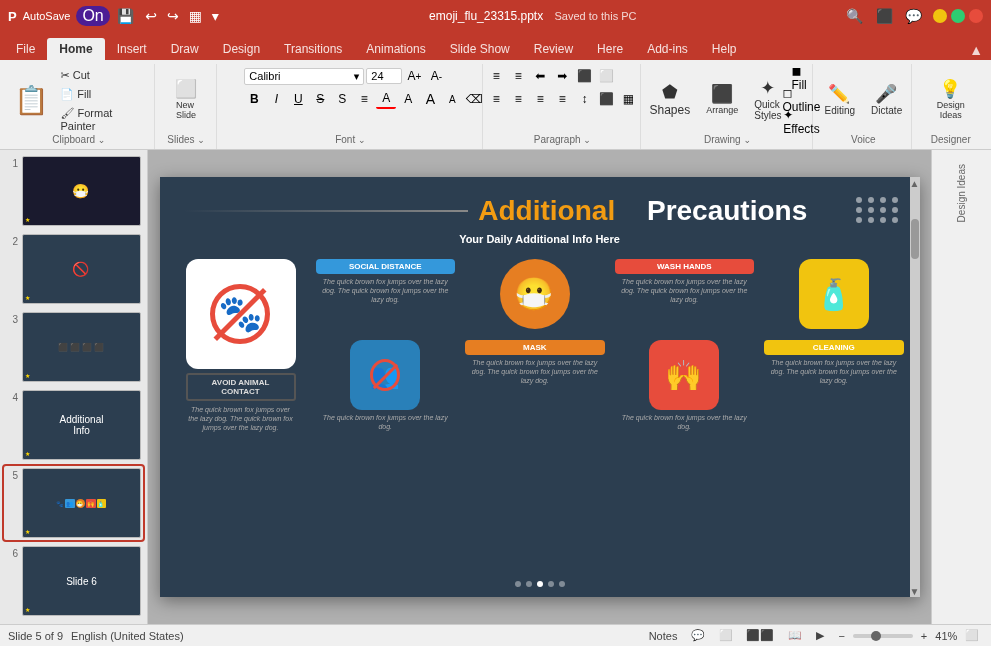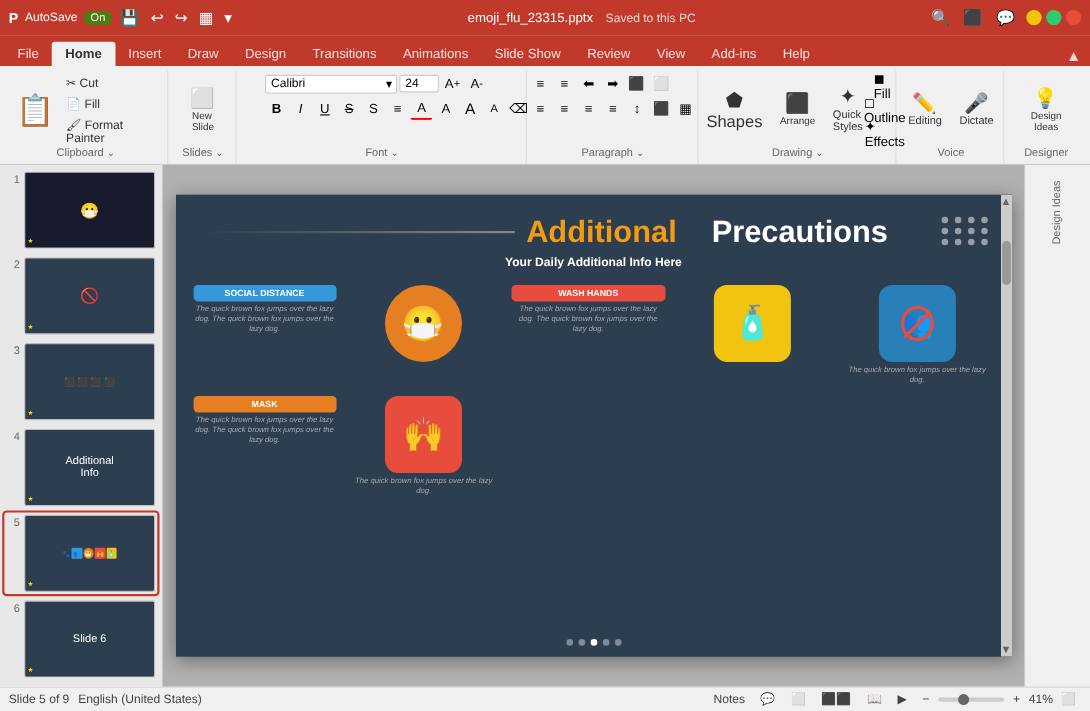--- a/index.html
+++ b/index.html
@@ -13,21 +13,21 @@
       align-items: center;
       justify-content: space-between;
       padding: 0 8px;
       color: white;
     }
     .title-bar-left { display: flex; align-items: center; gap: 6px; }
     .title-bar-center { flex: 1; text-align: center; font-size: 12px; }
     .title-bar-right { display: flex; align-items: center; gap: 8px; }
     .autosave-label { font-size: 11px; }
     .autosave-toggle {
-      background: #4d7c0f; border-radius: 10px; padding: 1px 6px; font-size: 10px; color: white;
+      background: #4c1d95; border-radius: 10px; padding: 1px 6px; font-size: 16px; color: white;
     }
     .window-controls { display: flex; gap: 4px; }
     .win-btn { width: 14px; height: 14px; border-radius: 50%; display: inline-block; cursor: pointer; }
     .win-min { background: #f1c40f; }
     .win-restore { background: #2ecc71; }
     .win-close { background: #e74c3c; }
 
     
     .ribbon-tabs {
       height: 28px;
@@ -296,21 +296,21 @@
 <div class="ribbon-tabs">
   <div class="ribbon-tab">File</div>
   <div class="ribbon-tab active">Home</div>
   <div class="ribbon-tab">Insert</div>
   <div class="ribbon-tab">Draw</div>
   <div class="ribbon-tab">Design</div>
   <div class="ribbon-tab">Transitions</div>
   <div class="ribbon-tab">Animations</div>
   <div class="ribbon-tab">Slide Show</div>
   <div class="ribbon-tab">Review</div>
-  <div class="ribbon-tab">View</div>
+  <div class="ribbon-tab">Here</div>
   <div class="ribbon-tab">Add-ins</div>
   <div class="ribbon-tab">Help</div>
   <div style="margin-left:auto;display:flex;align-items:flex-end;padding-right:4px;">
     <span style="font-size:14px;color:rgba(255,255,255,0.8);cursor:pointer;padding:2px 4px;">▲</span>
   </div>
 </div>
 
 <div class="ribbon">
 
   <div class="ribbon-group" style="min-width:70px;">
@@ -383,21 +383,21 @@
         <div class="format-btn">▦</div>
       </div>
     </div>
     <div class="ribbon-group-label">Paragraph <span style="font-size:9px;">⌄</span></div>
   </div>
 
   <div class="ribbon-group drawing-group">
     <div class="ribbon-group-content" style="flex-direction:row;gap:4px;align-items:center;">
       <div class="ribbon-btn large">
         <div class="btn-icon">⬟</div>
-        <span style="font-size:15px;">Shapes</span>
+        <span style="font-size:12px;">Shapes</span>
       </div>
       <div class="ribbon-btn large">
         <div class="btn-icon">⬛</div>
         <span style="font-size:9px;">Arrange</span>
       </div>
       <div class="ribbon-btn large">
         <div class="btn-icon">✦</div>
         <span style="font-size:10px;">Quick<br>Styles</span>
       </div>
       <div style="display:flex;flex-direction:column;gap:2px;">
@@ -534,20 +534,31 @@
         <div style="flex:0 0 40%;height:1.5px;background:linear-gradient(to right,transparent,#888);margin-right:10px;"></div>
         <div style="white-space:nowrap;">
           <span style="color:#f39c12;font-size:28px;font-weight:bold;">Additional</span><span style="color:white;font-size:28px;font-weight:bold;padding-left:24px;"> Precautions</span>
         </div>
       </div>
 
       <div style="text-align:center;color:white;font-size:11px;font-weight:bold;padding:2px 24px 10px;">Your Daily Additional Info Here</div>
 
       <div style="display:grid;grid-template-columns:130px 1fr 1fr 1fr 1fr;grid-template-rows:auto auto;gap:10px;padding:4px 16px 8px;">
 
+        <div style="grid-row:1/3;display:flex;flex-direction:column;align-items:center;gap:4px;">
+          <div style="width:110px;height:110px;background:white;border-radius:12px;display:flex;align-items:center;justify-content:center;font-size:44px;position:relative;">
+            <div style="position:relative;display:flex;align-items:center;justify-content:center;">
+              <span style="font-size:36px;">🐾</span>
+              <div style="position:absolute;width:60px;height:60px;border:5px solid #e74c3c;border-radius:50%;"></div>
+              <div style="position:absolute;width:70px;height:5px;background:#e74c3c;transform:rotate(-45deg);"></div>
+            </div>
+          </div>
+          <div style="background:none;border:2px solid #555;color:#ddd;font-size:8px;font-weight:bold;text-align:center;padding:3px 6px;border-radius:3px;width:110px;">AVOID ANIMAL<br>CONTACT</div>
+          <div style="font-size:7px;color:#aaa;text-align:center;font-style:italic;line-height:1.3;width:110px;">The quick brown fox jumps over the lazy dog. The quick brown fox jumps over the lazy dog.</div>
+        </div>
 
         <div style="display:flex;flex-direction:column;align-items:center;gap:3px;">
           <div style="background:#3498db;border-radius:4px;padding:3px 10px;color:white;font-size:8px;font-weight:bold;text-align:center;width:100%;">SOCIAL DISTANCE</div>
           <div style="font-size:7px;color:#aaa;text-align:center;font-style:italic;line-height:1.3;">The quick brown fox jumps over the lazy dog. The quick brown fox jumps over the lazy dog.</div>
         </div>
 
         <div style="display:flex;flex-direction:column;align-items:center;gap:3px;">
           <div style="width:70px;height:70px;background:#e67e22;border-radius:50%;display:flex;align-items:center;justify-content:center;font-size:32px;">😷</div>
         </div>
 
@@ -574,20 +585,24 @@
         <div style="display:flex;flex-direction:column;align-items:center;gap:3px;">
           <div style="background:#e67e22;border-radius:4px;padding:3px 10px;color:white;font-size:8px;font-weight:bold;text-align:center;width:100%;">MASK</div>
           <div style="font-size:7px;color:#aaa;text-align:center;font-style:italic;line-height:1.3;">The quick brown fox jumps over the lazy dog. The quick brown fox jumps over the lazy dog.</div>
         </div>
 
         <div style="display:flex;flex-direction:column;align-items:center;gap:3px;">
           <div style="width:70px;height:70px;background:#e74c3c;border-radius:12px;display:flex;align-items:center;justify-content:center;font-size:30px;">🙌</div>
           <div style="font-size:7px;color:#aaa;text-align:center;font-style:italic;line-height:1.3;">The quick brown fox jumps over the lazy dog.</div>
         </div>
 
+        <div style="display:flex;flex-direction:column;align-items:center;gap:3px;">
+          <div style="background:#f1c40f;border-radius:4px;padding:3px 10px;color:white;font-size:8px;font-weight:bold;text-align:center;width:100%;">CLEANING</div>
+          <div style="font-size:7px;color:#aaa;text-align:center;font-style:italic;line-height:1.3;">The quick brown fox jumps over the lazy dog. The quick brown fox jumps over the lazy dog.</div>
+        </div>
       </div>
 
       <div class="slide-bottom-dots">
         <div class="bottom-dot"></div>
         <div class="bottom-dot"></div>
         <div class="bottom-dot active"></div>
         <div class="bottom-dot"></div>
         <div class="bottom-dot"></div>
       </div>
 

